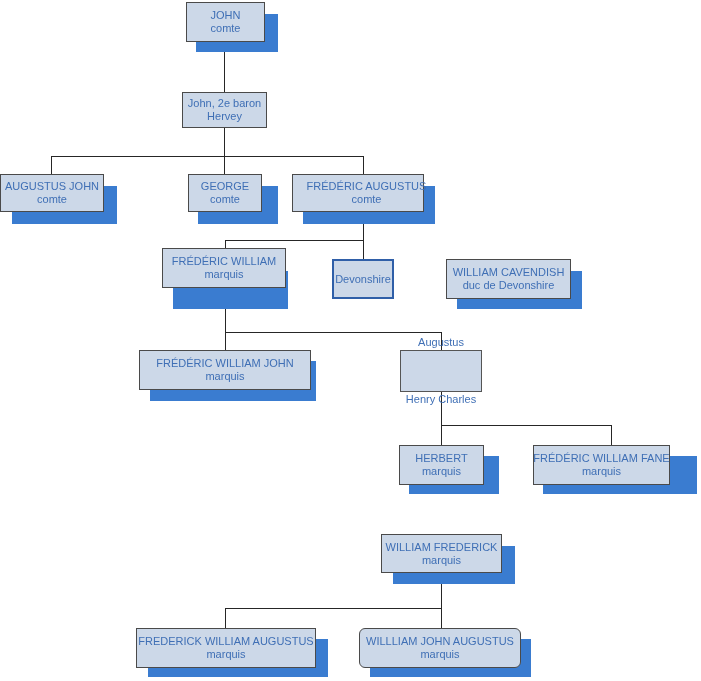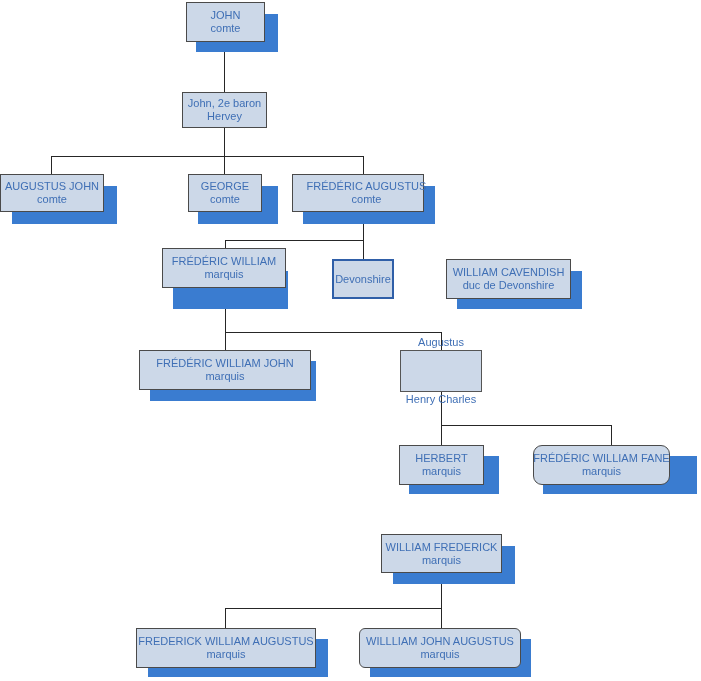--- a/index.html
+++ b/index.html
@@ -161,21 +161,21 @@
   <div class="node plain" style="left:400px; top:350px; width:82px; height:42px;gap:44px;">
     <span class="nm">Augustus</span>
     <span class="ti">Henry Charles</span>
   </div>
 
   <div class="node" style="left:399px; top:445px; width:85px; height:40px;">
     <span class="nm">HERBERT</span>
     <span class="ti">marquis</span>
   </div>
 
-  <div class="node" style="left:533px; top:445px; width:137px; height:40px;border-radius:9px;">
+  <div class="node" style="left:533px; top:445px; width:137px; height:40px;">
     <span class="nm">FRÉDÉRIC WILLIAM FANE</span>
     <span class="ti">marquis</span>
   </div>
 
   <div class="node" style="left:381px; top:534px; width:121px; height:39px;">
     <span class="nm">WILLIAM FREDERICK</span>
     <span class="ti">marquis</span>
   </div>
 
   <div class="node" style="left:136px; top:628px; width:180px; height:40px;">

